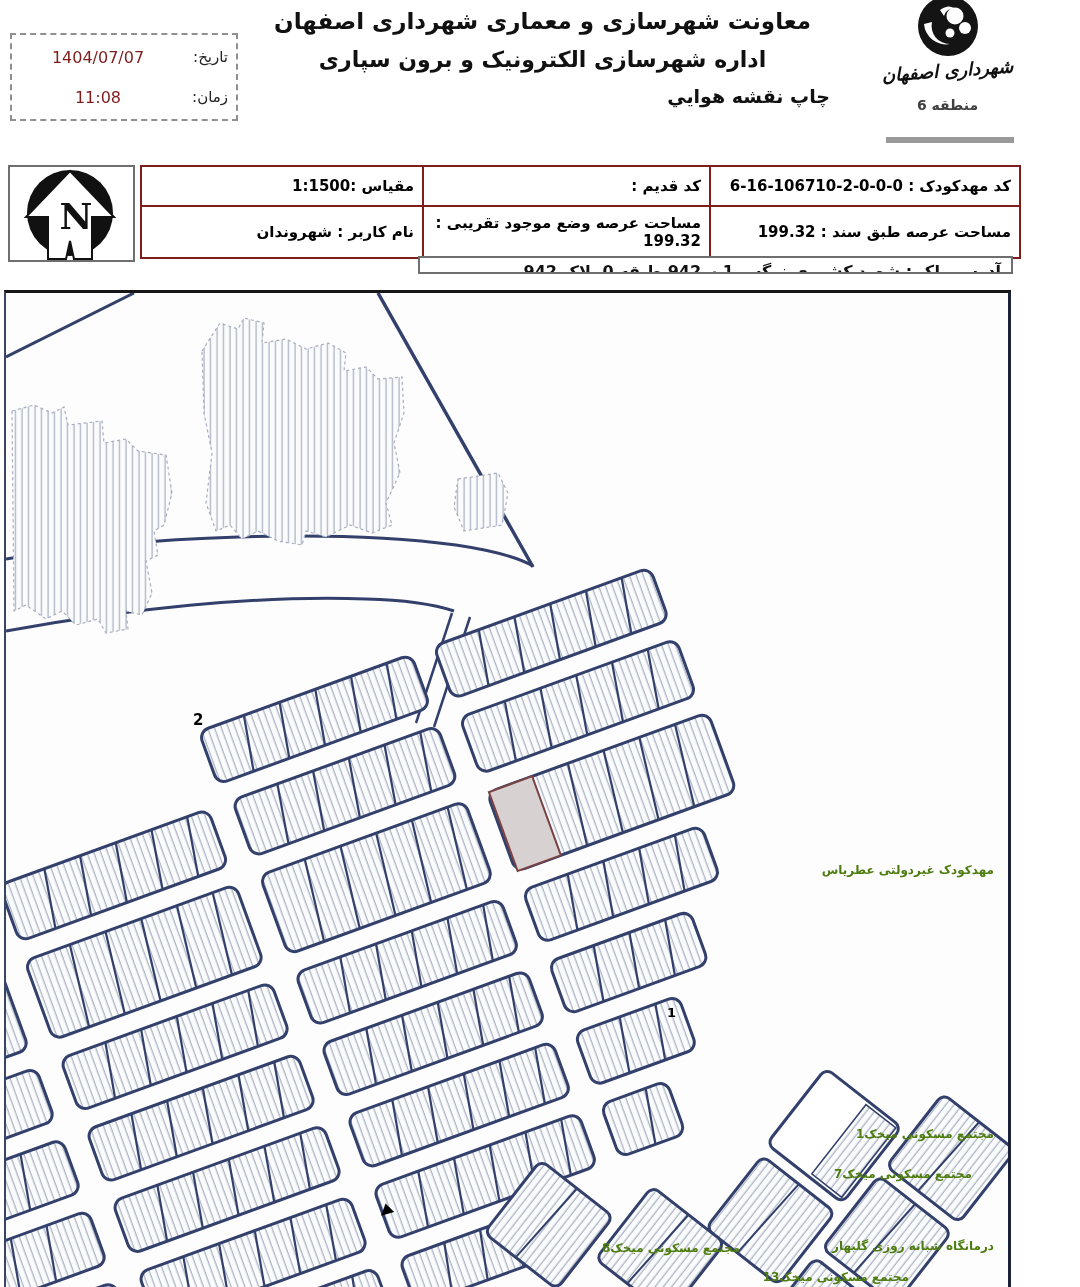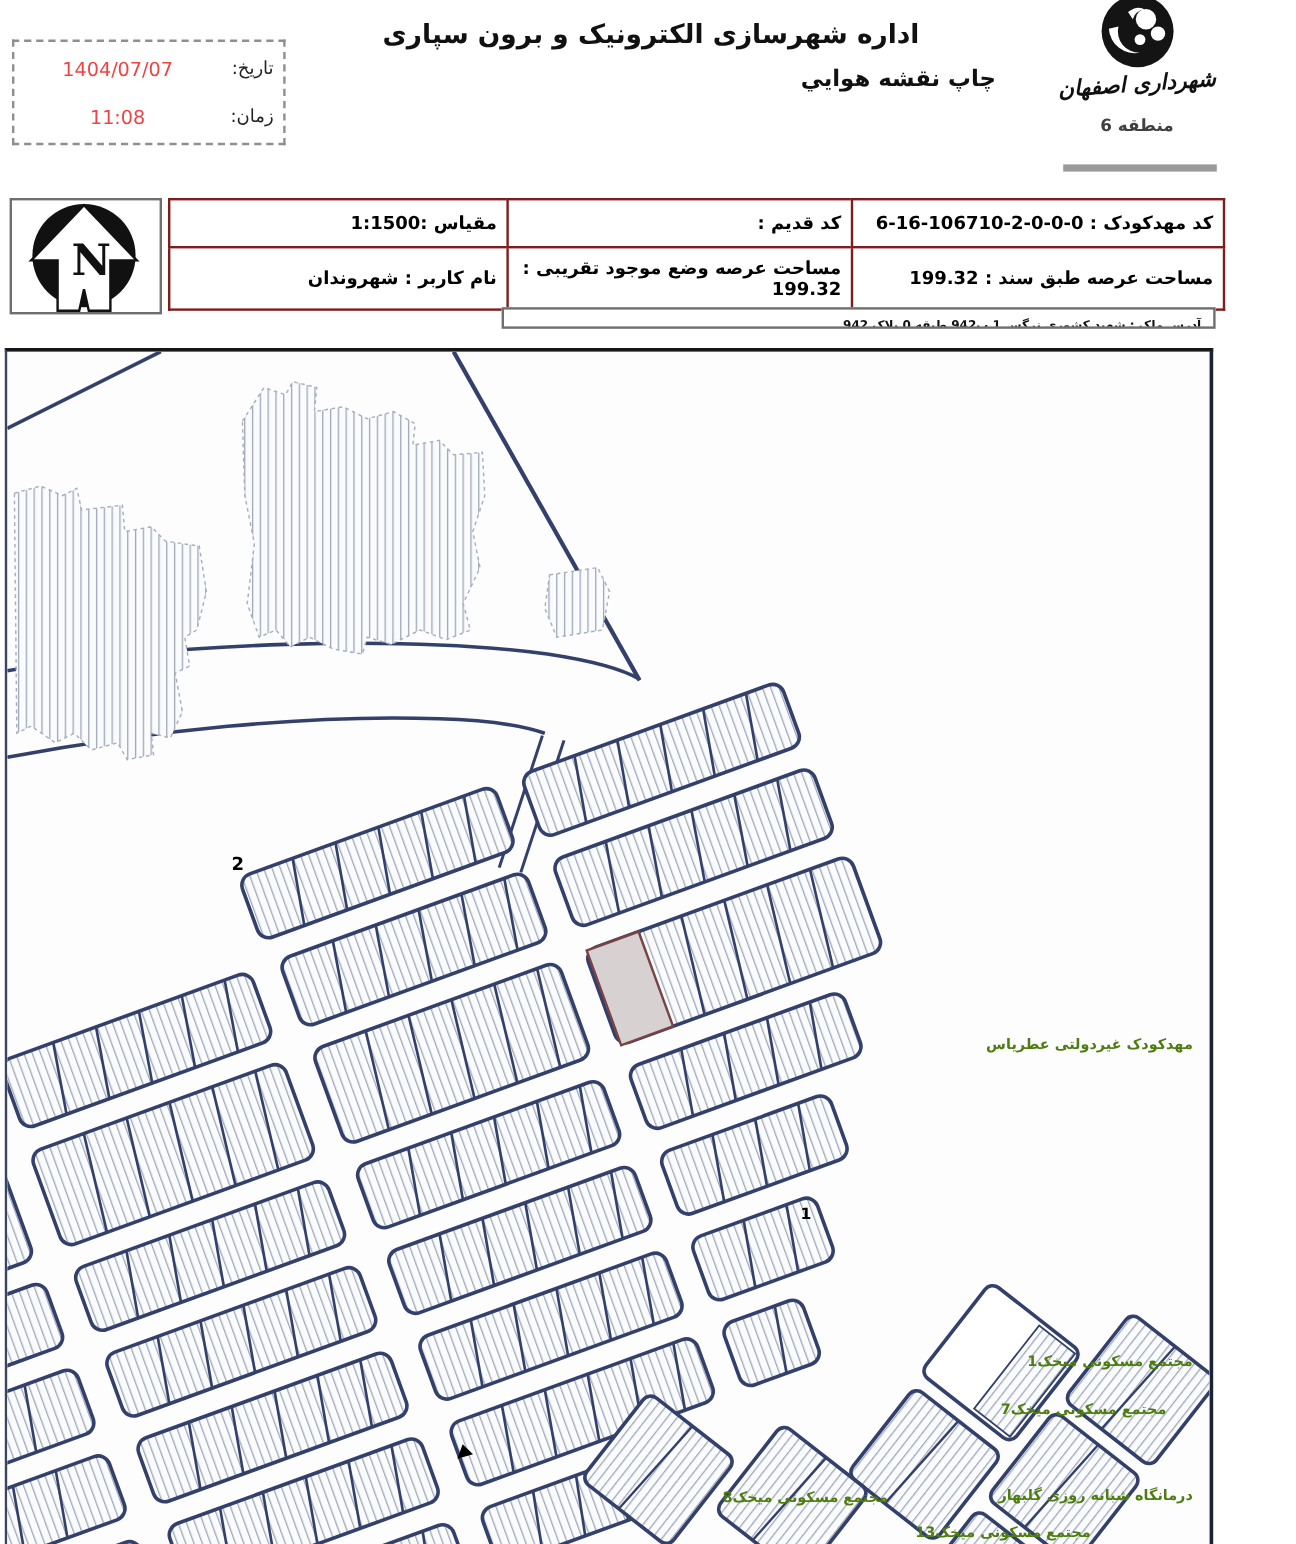--- a/index.html
+++ b/index.html
@@ -4,42 +4,42 @@
 <style>
   html,body{margin:0;padding:0;background:#fff;}
   .page{position:relative;width:1080px;height:1287px;background:#fff;overflow:hidden;
         font-family:"DejaVu Sans",sans-serif;color:#111;}
   
   .datetime-box{position:absolute;left:10px;top:33px;width:228px;height:88px;
         border:2px dashed #8f8f8f;direction:rtl;display:flex;flex-direction:column;justify-content:space-around;
         padding:2px 8px;box-sizing:border-box;}
   .dt-row{display:flex;align-items:center;font-size:15px;color:#222;}
   .dt-label{width:52px;text-align:right;}
-  .dt-value{flex:1;text-align:center;font-size:16px;color:#ef4444;}
+  .dt-value{flex:1;text-align:center;font-size:16px;color:#7f1d1d;}
   .titles{position:absolute;left:255px;top:4px;width:575px;text-align:center;direction:rtl;}
   .title-1{font-size:23px;font-weight:700;margin-top:4px;}
   .title-2{font-size:22px;font-weight:700;margin-top:13px;}
   .title-3{font-size:19px;font-weight:700;margin-top:13px;text-align:right;}
   .logo-wrap{position:absolute;left:880px;top:0;width:135px;text-align:center;}
   .logo-svg{display:block;margin:0 auto;}
   .logo-caption{font-size:18px;font-weight:700;font-style:italic;transform:rotate(-4deg);
         direction:rtl;color:#101010;margin-top:-2px;}
   .district{font-size:14px;font-weight:700;direction:rtl;margin-top:16px;color:#404040;}
   .district-bar{position:absolute;left:886px;top:137px;width:128px;height:6px;background:#9a9a9a;}
   
   .info-table{position:absolute;left:140px;top:165px;border-collapse:collapse;direction:rtl;
         table-layout:fixed;}
   .info-table td{border:2px solid #7f1d1d;font-size:15px;font-weight:700;color:#000;
         padding:2px 8px;vertical-align:middle;text-align:right;background:#fff;}
   .row1 td{height:34px;}
   .row2 td{height:46px;}
   .north-box{position:absolute;left:8px;top:165px;width:127px;height:97px;border:2px solid #6f6f6f;
         box-sizing:border-box;overflow:hidden;background:#fff;}
   .address-row{position:absolute;left:418px;top:256px;width:595px;height:18px;border:2px solid #6f6f6f;
-        box-sizing:border-box;direction:rtl;font-size:10px;font-weight:700;line-height:28px;
+        box-sizing:border-box;direction:rtl;font-size:16px;font-weight:700;line-height:28px;
         padding:0 10px;background:#fff;white-space:nowrap;overflow:hidden;}
   
   .map{position:absolute;left:4px;top:290px;width:1002px;height:997px;background:#fdfdfe;
         border-top:3px solid #161616;border-left:2px solid #3a4563;border-right:3px solid #1a2238;
         box-sizing:content-box;overflow:hidden;}
   .map svg{position:absolute;left:0;top:0;}
   .map-label{position:absolute;direction:rtl;font-size:12px;font-weight:700;color:#4d7c0f;
         white-space:nowrap;letter-spacing:0;}
   .map-marker{position:absolute;font-size:15px;font-weight:700;color:#000;}
   .tri-marker{position:absolute;width:0;height:0;border-left:11px solid #000;
@@ -55,20 +55,21 @@
       <span class="dt-label">تاریخ:</span>
       <bdi dir="ltr" class="dt-value">1404/07/07</bdi>
     </div>
     <div class="dt-row">
       <span class="dt-label">زمان:</span>
       <bdi dir="ltr" class="dt-value">11:08</bdi>
     </div>
   </div>
 
   <div class="titles">
+    <div class="title-1">معاونت شهرسازی و معماری شهرداری اصفهان</div>
     <div class="title-2">اداره شهرسازی الکترونیک و برون سپاری</div>
     <div class="title-3">چاپ نقشه هوايي</div>
   </div>
 
   <div class="logo-wrap">
     <svg class="logo-svg" width="76" height="62" viewBox="0 0 76 62">
       <circle cx="38" cy="26" r="30" fill="#141414"></circle>
       <circle cx="45" cy="16" r="8.5" fill="#fff"></circle>
       <circle cx="55" cy="28" r="6" fill="#fff"></circle>
       <path d="M14,24 a22,22 0 0 0 26,20 a18,18 0 0 1 -18,-22 z" fill="#fff"></path>

